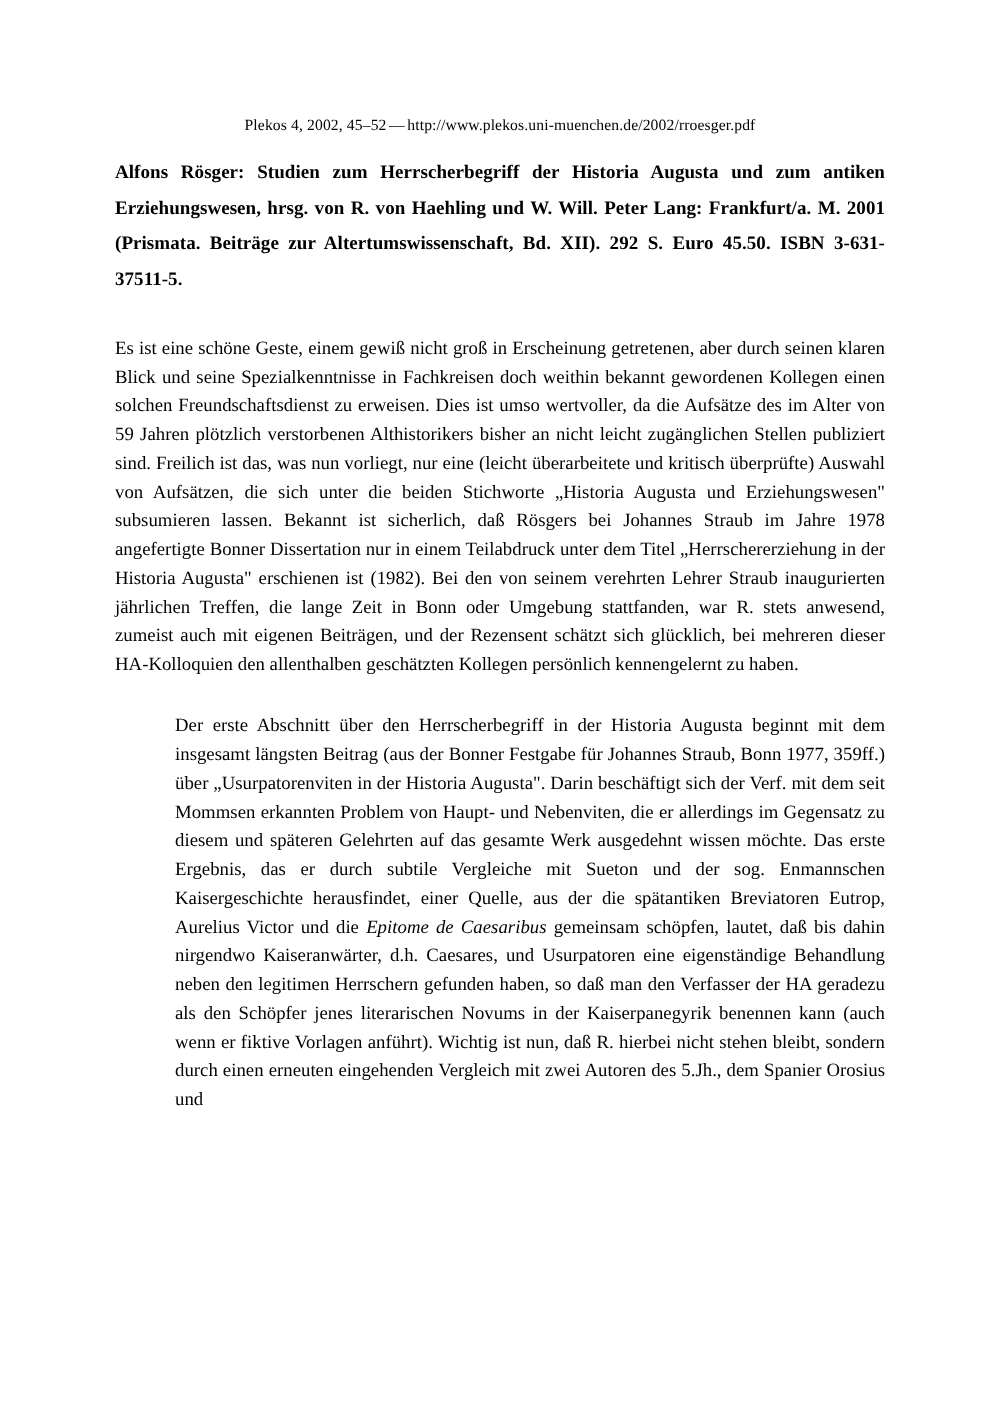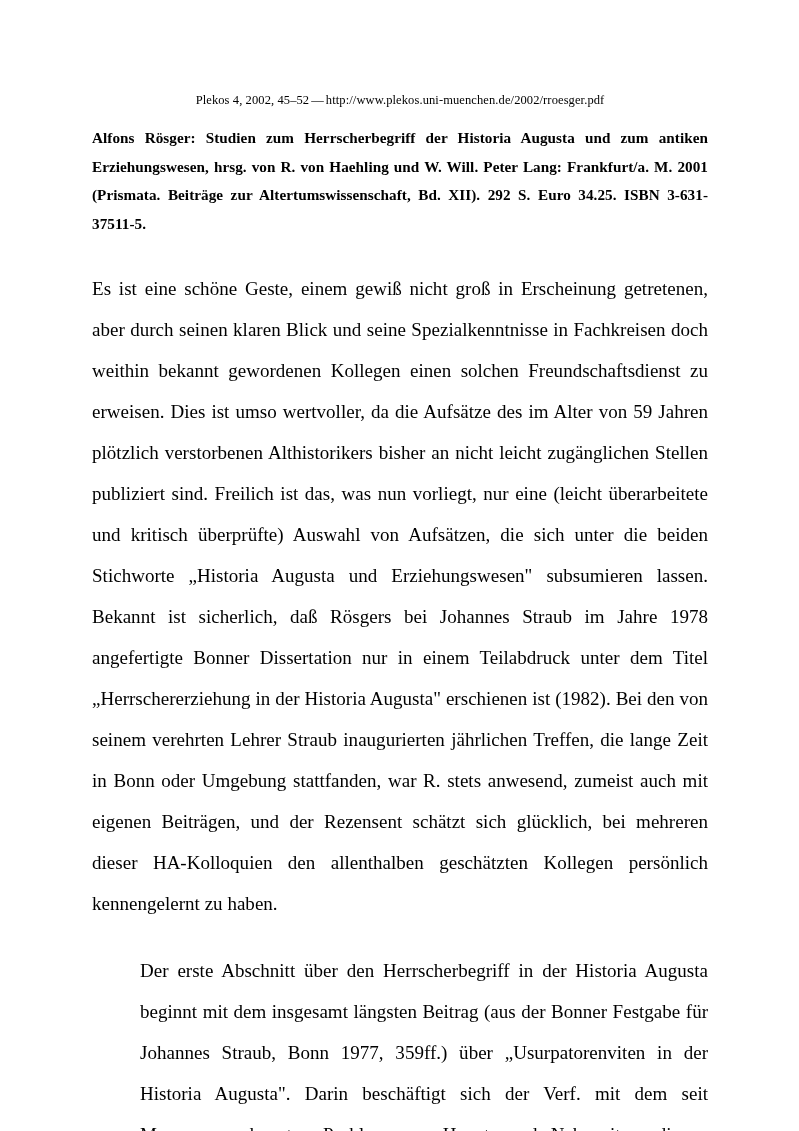--- a/index.html
+++ b/index.html
@@ -57,22 +57,22 @@
 
   
   .body-area {
     position: absolute;
     left: 92px;
     top: 268px;
     width: 616px;
   }
   p.para {
     margin: 0 0 26px 0;
-    font-size: 19px;
-    line-height: 41px;
+    font-size: 15px;
+    line-height: 23px;
     text-align: justify;
     text-align-last: left;
     letter-spacing: 0.02px;
     hyphens: none;
   }
   p.para:last-child {
     margin-bottom: 0;
     margin-left: 48px;
   }
   .it {
@@ -81,20 +81,20 @@
 </style>
 </head>
 <body>
 
 <div class="page">
 
   <div class="running-head">
     <span>Plekos 4, 2002, 45–52</span><span class="dash">—</span><span>http://www.plekos.uni-muenchen.de/2002/rroesger.pdf</span>
   </div>
 
-  <div class="title-block">Alfons Rösger: Studien zum Herrscherbegriff der Historia Augusta und zum antiken Erziehungswesen, hrsg. von R. von Haehling und W. Will. Peter Lang: Frankfurt/a. M. 2001 (Prismata. Beiträge zur Altertumswissenschaft, Bd. XII). 292 S. Euro 34.25. ISBN 3-631-37511-5.</div>
+  <div class="title-block">Alfons Rösger: Studien zum Herrscherbegriff der Historia Augusta und zum antiken Erziehungswesen, hrsg. von R. von Haehling und W. Will. Peter Lang: Frankfurt/a. M. 2001 (Prismata. Beiträge zur Altertumswissenschaft, Bd. XII). 292 S. Euro 45.50. ISBN 3-631-37511-5.</div>
 
   <div class="body-area">
     <p class="para">Es ist eine schöne Geste, einem gewiß nicht groß in Erscheinung getretenen, aber durch seinen klaren Blick und seine Spezialkenntnisse in Fachkreisen doch weithin bekannt gewordenen Kollegen einen solchen Freundschaftsdienst zu erweisen. Dies ist umso wertvoller, da die Aufsätze des im Alter von 59 Jahren plötzlich verstorbenen Althistorikers bisher an nicht leicht zugänglichen Stellen publiziert sind. Freilich ist das, was nun vorliegt, nur eine (leicht überarbeitete und kritisch überprüfte) Auswahl von Aufsätzen, die sich unter die beiden Stichworte „Historia Augusta und Erziehungswesen" subsumieren lassen. Bekannt ist sicherlich, daß Rösgers bei Johannes Straub im Jahre 1978 angefertigte Bonner Dissertation nur in einem Teilabdruck unter dem Titel „Herrschererziehung in der Historia Augusta" erschienen ist (1982). Bei den von seinem verehrten Lehrer Straub inaugurierten jährlichen Treffen, die lange Zeit in Bonn oder Umgebung stattfanden, war R. stets anwesend, zumeist auch mit eigenen Beiträgen, und der Rezensent schätzt sich glücklich, bei mehreren dieser HA-Kolloquien den allenthalben geschätzten Kollegen persönlich kennengelernt zu haben.</p>
     <p class="para">Der erste Abschnitt über den Herrscherbegriff in der Historia Augusta beginnt mit dem insgesamt längsten Beitrag (aus der Bonner Festgabe für Johannes Straub, Bonn 1977, 359ff.) über „Usurpatorenviten in der Historia Augusta". Darin beschäftigt sich der Verf. mit dem seit Mommsen erkannten Problem von Haupt- und Nebenviten, die er allerdings im Gegensatz zu diesem und späteren Gelehrten auf das gesamte Werk ausgedehnt wissen möchte. Das erste Ergebnis, das er durch subtile Vergleiche mit Sueton und der sog. Enmannschen Kaisergeschichte herausfindet, einer Quelle, aus der die spätantiken Breviatoren Eutrop, Aurelius Victor und die <span class="it">Epitome de Caesaribus</span> gemeinsam schöpfen, lautet, daß bis dahin nirgendwo Kaiseranwärter, d.h. Caesares, und Usurpatoren eine eigenständige Behandlung neben den legitimen Herrschern gefunden haben, so daß man den Verfasser der HA geradezu als den Schöpfer jenes literarischen Novums in der Kaiserpanegyrik benennen kann (auch wenn er fiktive Vorlagen anführt). Wichtig ist nun, daß R. hierbei nicht stehen bleibt, sondern durch einen erneuten eingehenden Vergleich mit zwei Autoren des 5.Jh., dem Spanier Orosius und</p>
   </div>
 
 </div>
 
 </body></html>

